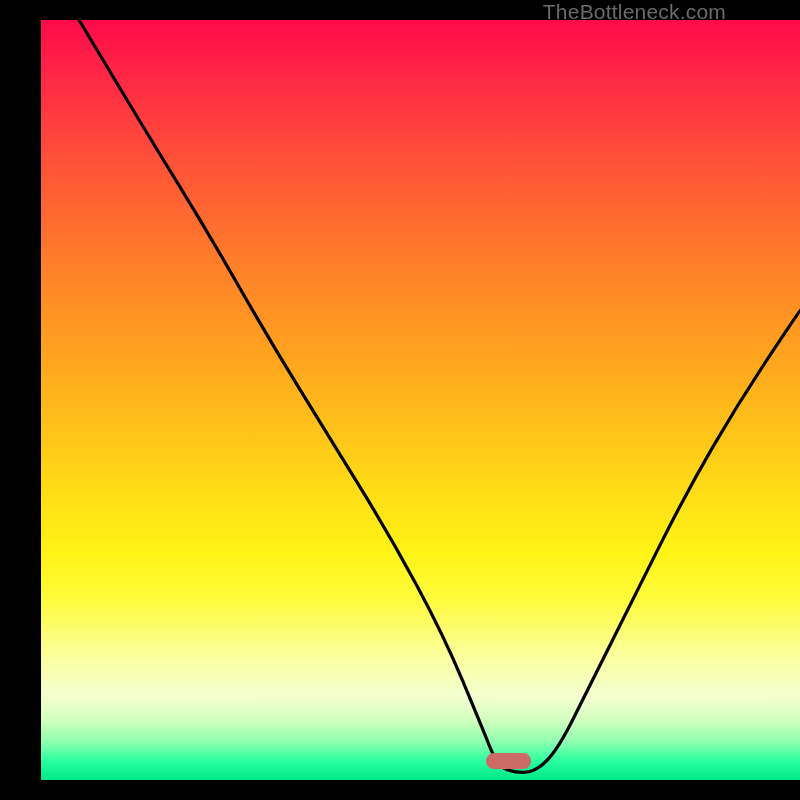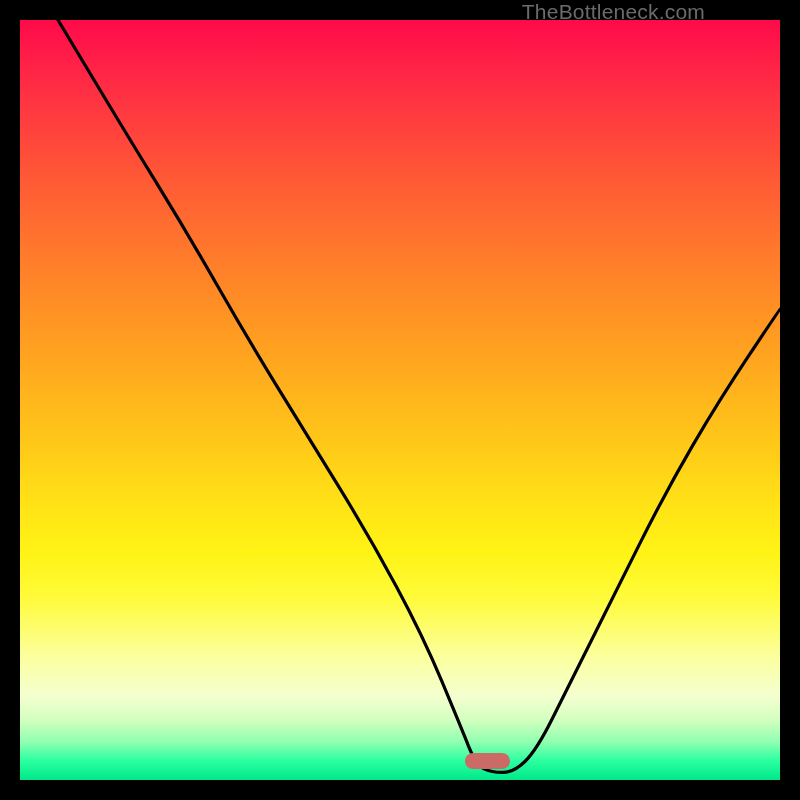--- a/index.html
+++ b/index.html
@@ -9,20 +9,21 @@
     height: 800px;
     background: #000;
     overflow: hidden;
     font-family: Arial, Helvetica, sans-serif;
   }
   .frame {
     position: relative;
     width: 711px;
     height: 800px;
     background: #000;
+    margin-left: 21px;
   }
   .plot-area {
     position: absolute;
     left: 20px;
     top: 20px;
     width: 760px;
     height: 760px;
     overflow: hidden;
   }
   

